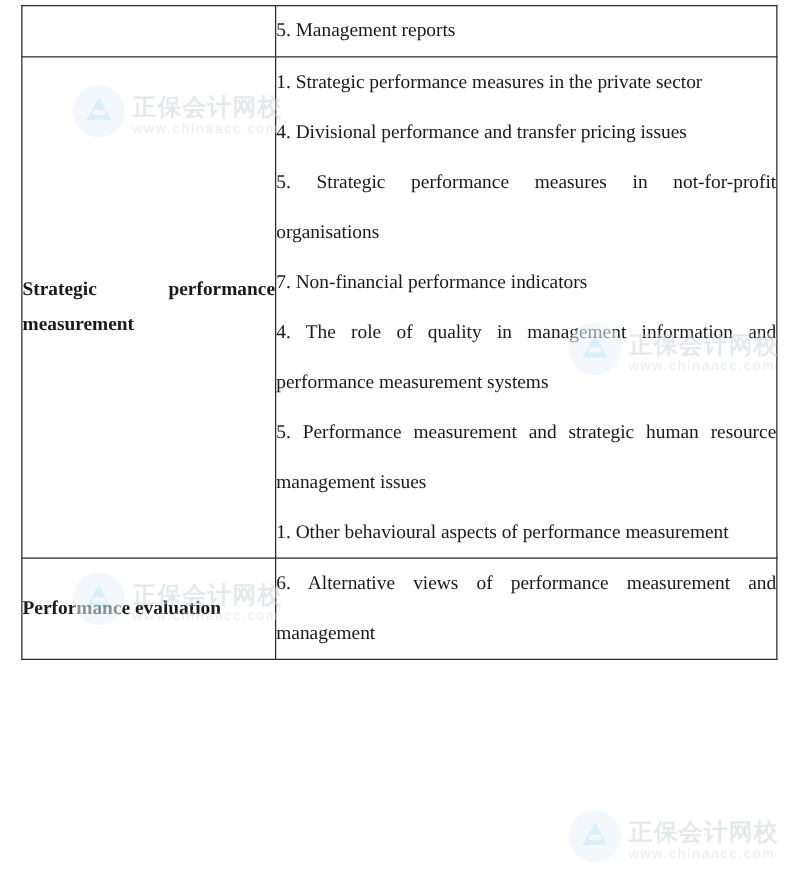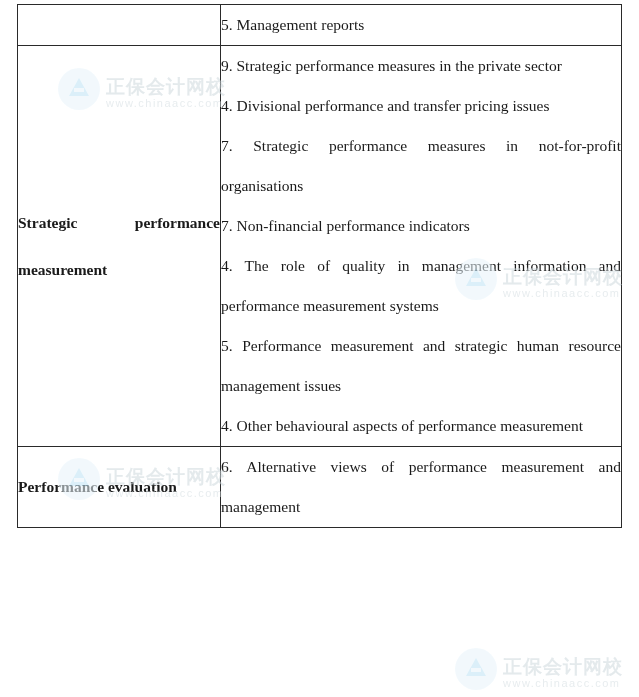--- a/index.html
+++ b/index.html
@@ -45,21 +45,21 @@
 
   td.col-right {
     width: 400px;
     padding: 10px 14px 10px 12px;
   }
 
   .topic-title {
     font-family: "Liberation Serif", serif;
     font-weight: bold;
     font-size: 15.5px;
-    line-height: 47px;
+    line-height: 28px;
     color: #1a1a1a;
     text-align: justify;
     text-align-last: justify;
   }
   .topic-title.single {
     text-align-last: left;
     line-height: 40px;
   }
 
   .item {
@@ -154,27 +154,27 @@
         <td class="col-right">
           <div class="item nojust">5. Management reports</div>
         </td>
       </tr>
 
       <tr>
         <td class="col-left">
           <div class="topic-title">Strategic performance measurement</div>
         </td>
         <td class="col-right">
-          <div class="item">9. Strategic performance measures in the private sector</div>
+          <div class="item">1. Strategic performance measures in the private sector</div>
           <div class="item">4. Divisional performance and transfer pricing issues</div>
-          <div class="item">7. Strategic performance measures in not-for-profit organisations</div>
+          <div class="item">5. Strategic performance measures in not-for-profit organisations</div>
           <div class="item nojust">7. Non-financial performance indicators</div>
           <div class="item">4. The role of quality in management information and performance measurement systems</div>
           <div class="item">5. Performance measurement and strategic human resource management issues</div>
-          <div class="item">4. Other behavioural aspects of performance measurement</div>
+          <div class="item">1. Other behavioural aspects of performance measurement</div>
         </td>
       </tr>
 
       <tr>
         <td class="col-left">
           <div class="topic-title single">Performance evaluation</div>
         </td>
         <td class="col-right">
           <div class="item">6. Alternative views of performance measurement and management</div>
         </td>

